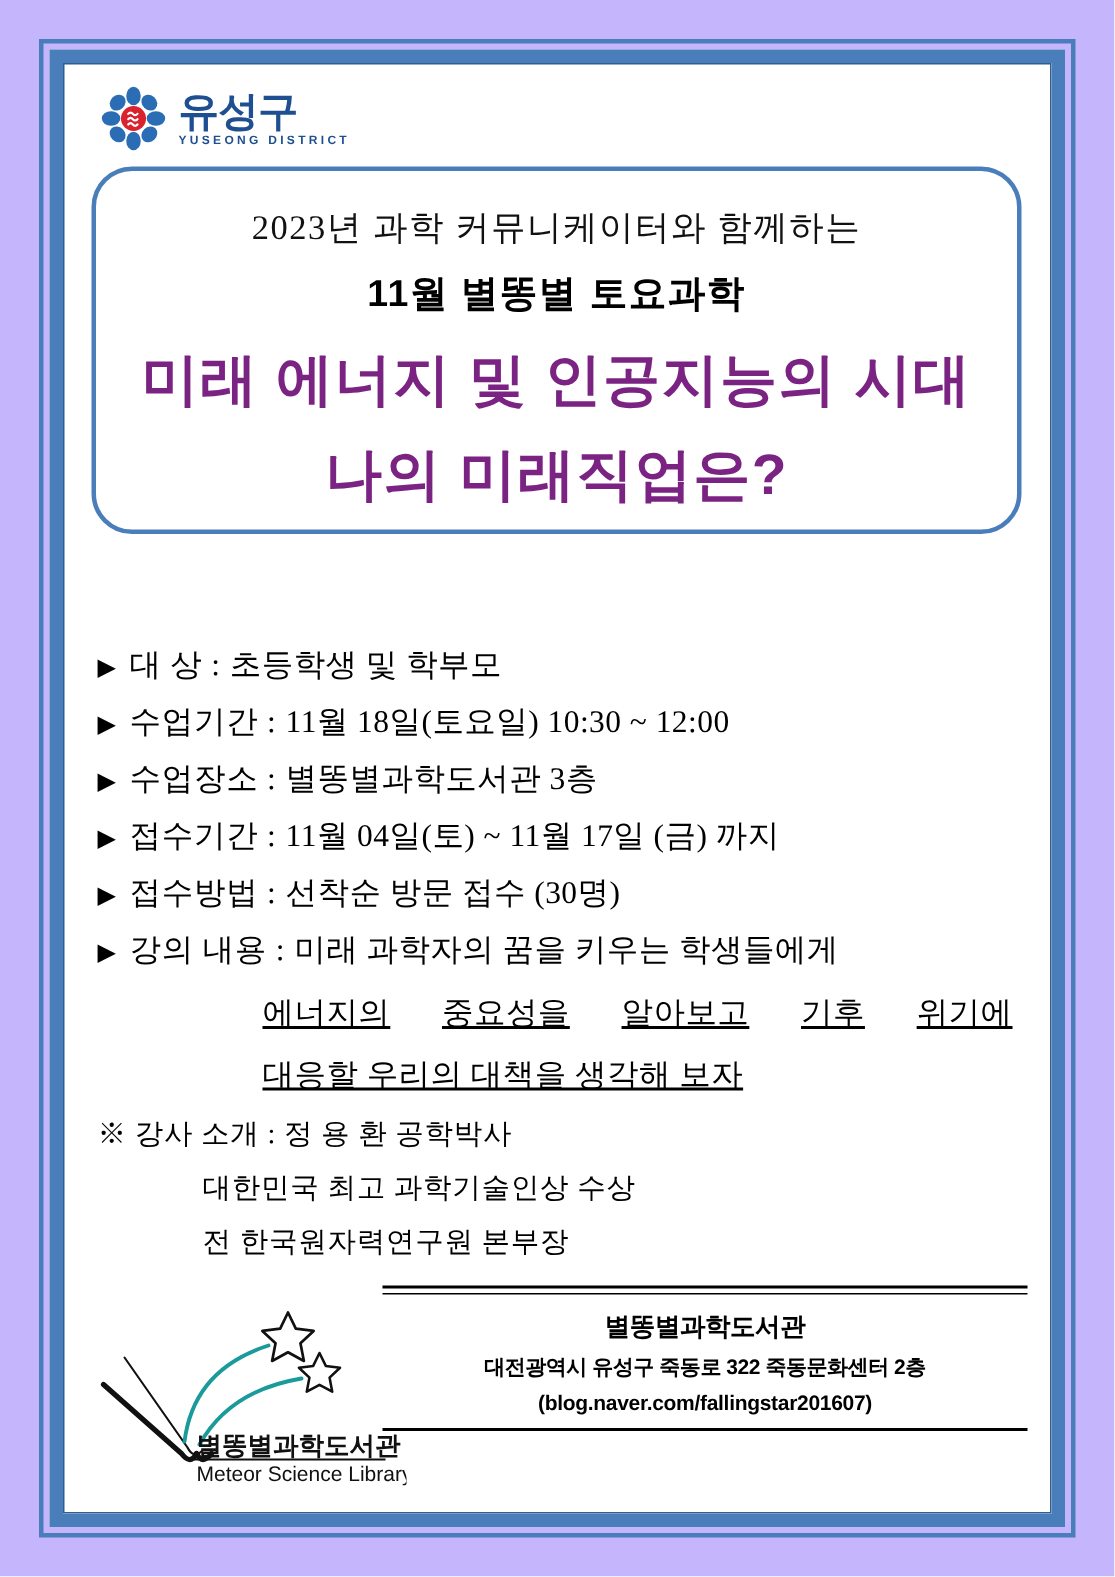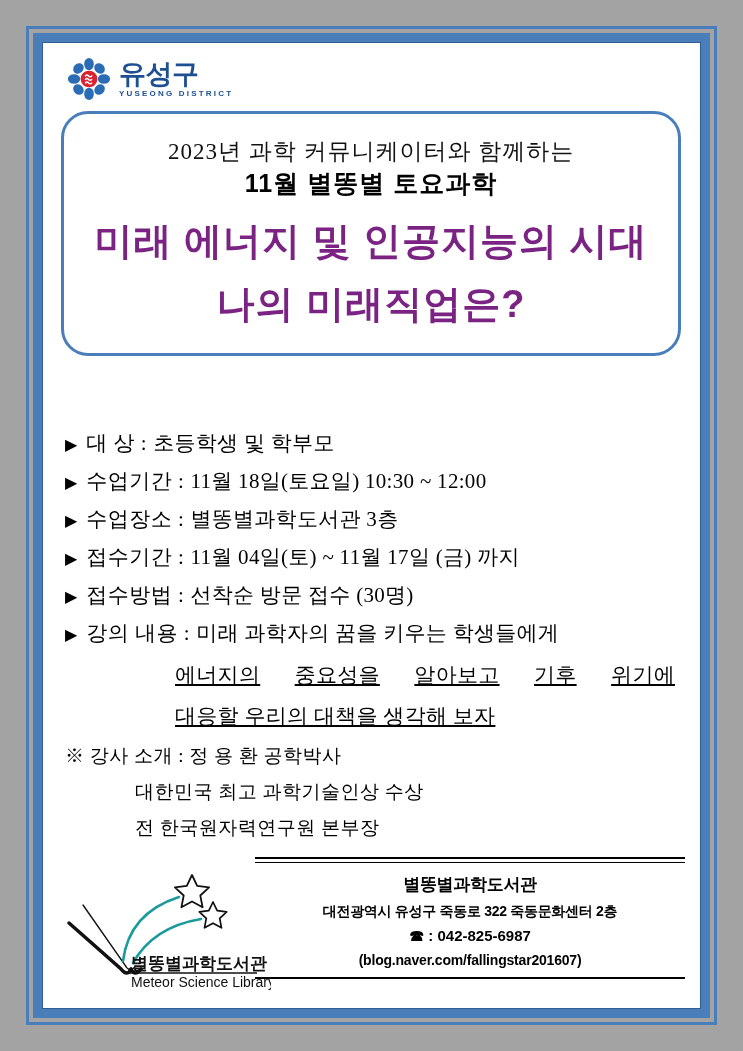--- a/index.html
+++ b/index.html
@@ -8,21 +8,21 @@
     background: #ffffff;
   }
   body {
     font-family: "Liberation Serif", "DejaVu Serif", serif;
     color: #000000;
   }
   #poster {
     position: relative;
     width: 743px;
     height: 1051px;
-    background: #a3a3a3;
+    background: #c4b5fd;
     overflow: hidden;
   }
 
   
   .frame-outer {
     position: absolute;
     left: 26px;
     top: 26px;
     width: 691px;
     height: 999px;
@@ -115,20 +115,21 @@
     color: #111111;
     letter-spacing: 1px;
     white-space: nowrap;
   }
   .title-line2 {
     font-family: "Liberation Sans", sans-serif;
     font-size: 25px;
     font-weight: bold;
     color: #000000;
     letter-spacing: 1px;
+    margin-top: 12px;
     white-space: nowrap;
   }
   .title-main {
     font-family: "Liberation Sans", sans-serif;
     font-size: 38px;
     font-weight: bold;
     color: #7b2382;
     letter-spacing: 1px;
     margin-top: 16px;
     white-space: nowrap;
@@ -372,20 +373,19 @@
 
         <text x="70" y="108" font-family="Liberation Sans, sans-serif" font-size="17" font-weight="bold" fill="#111">별똥별과학도서관</text>
         <line x1="68" y1="112" x2="196" y2="112" stroke="#111" stroke-width="1.4"></line>
         <text x="70" y="126" font-family="Liberation Sans, sans-serif" font-size="14" fill="#111">Meteor Science Library</text>
       </svg>
 
       <div class="footer-info">
         <div class="rule-top"></div>
         <div class="f-name">별똥별과학도서관</div>
         <div class="f-addr">대전광역시 유성구 죽동로 322 죽동문화센터 2층</div>
-        <div class="f-tel">☎ : 042-825-6987</div>
         <div class="f-blog">(blog.naver.com/fallingstar201607)</div>
         <div class="rule-bottom"></div>
       </div>
     </div>
 
   </div>
 </div>
 
 </body></html>

